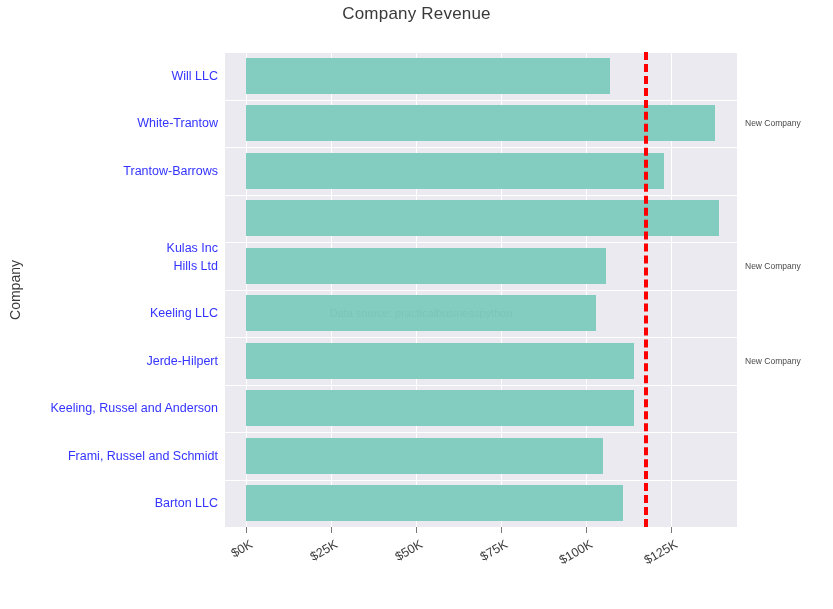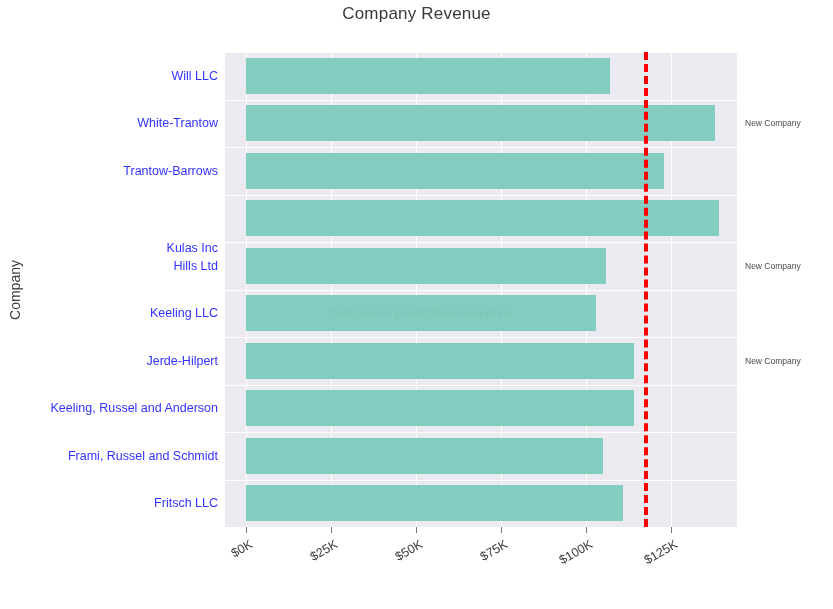--- a/index.html
+++ b/index.html
@@ -110,21 +110,21 @@
   <div id="ytick-labels">
       <div class="ytick-label" style="top: 23.75px; color: rgb(51, 51, 255);">Will LLC</div>
       <div class="ytick-label" style="top: 71.25px; color: rgb(51, 51, 255);">White-Trantow</div>
       <div class="ytick-label" style="top: 118.75px; color: rgb(51, 51, 255);">Trantow-Barrows</div>
       <div class="ytick-label" style="top: 166.25px; color: rgb(51, 51, 255); margin-top: 30px;">Kulas Inc</div>
       <div class="ytick-label" style="top: 213.75px; color: rgb(51, 51, 255);">Hills Ltd</div>
       <div class="ytick-label" style="top: 261.25px; color: rgb(51, 51, 255);">Keeling LLC</div>
       <div class="ytick-label" style="top: 308.75px; color: rgb(51, 51, 255);">Jerde-Hilpert</div>
       <div class="ytick-label" style="top: 356.25px; color: rgb(51, 51, 255);">Keeling, Russel and Anderson</div>
       <div class="ytick-label" style="top: 403.75px; color: rgb(51, 51, 255);">Frami, Russel and Schmidt</div>
-      <div class="ytick-label" style="top: 451.25px; color: rgb(51, 51, 255);">Fritsch LLC</div>
+      <div class="ytick-label" style="top: 451.25px; color: rgb(51, 51, 255);">Barton LLC</div>
     </div>
 
   <div id="plot-panel">
     <div id="grid-layer">
         <div class="vgrid" style="left: 21px;"></div>
         <div class="vgrid" style="left: 106px;"></div>
         <div class="vgrid" style="left: 191px;"></div>
         <div class="vgrid" style="left: 276px;"></div>
         <div class="vgrid" style="left: 361px;"></div>
         <div class="vgrid" style="left: 446px;"></div>

